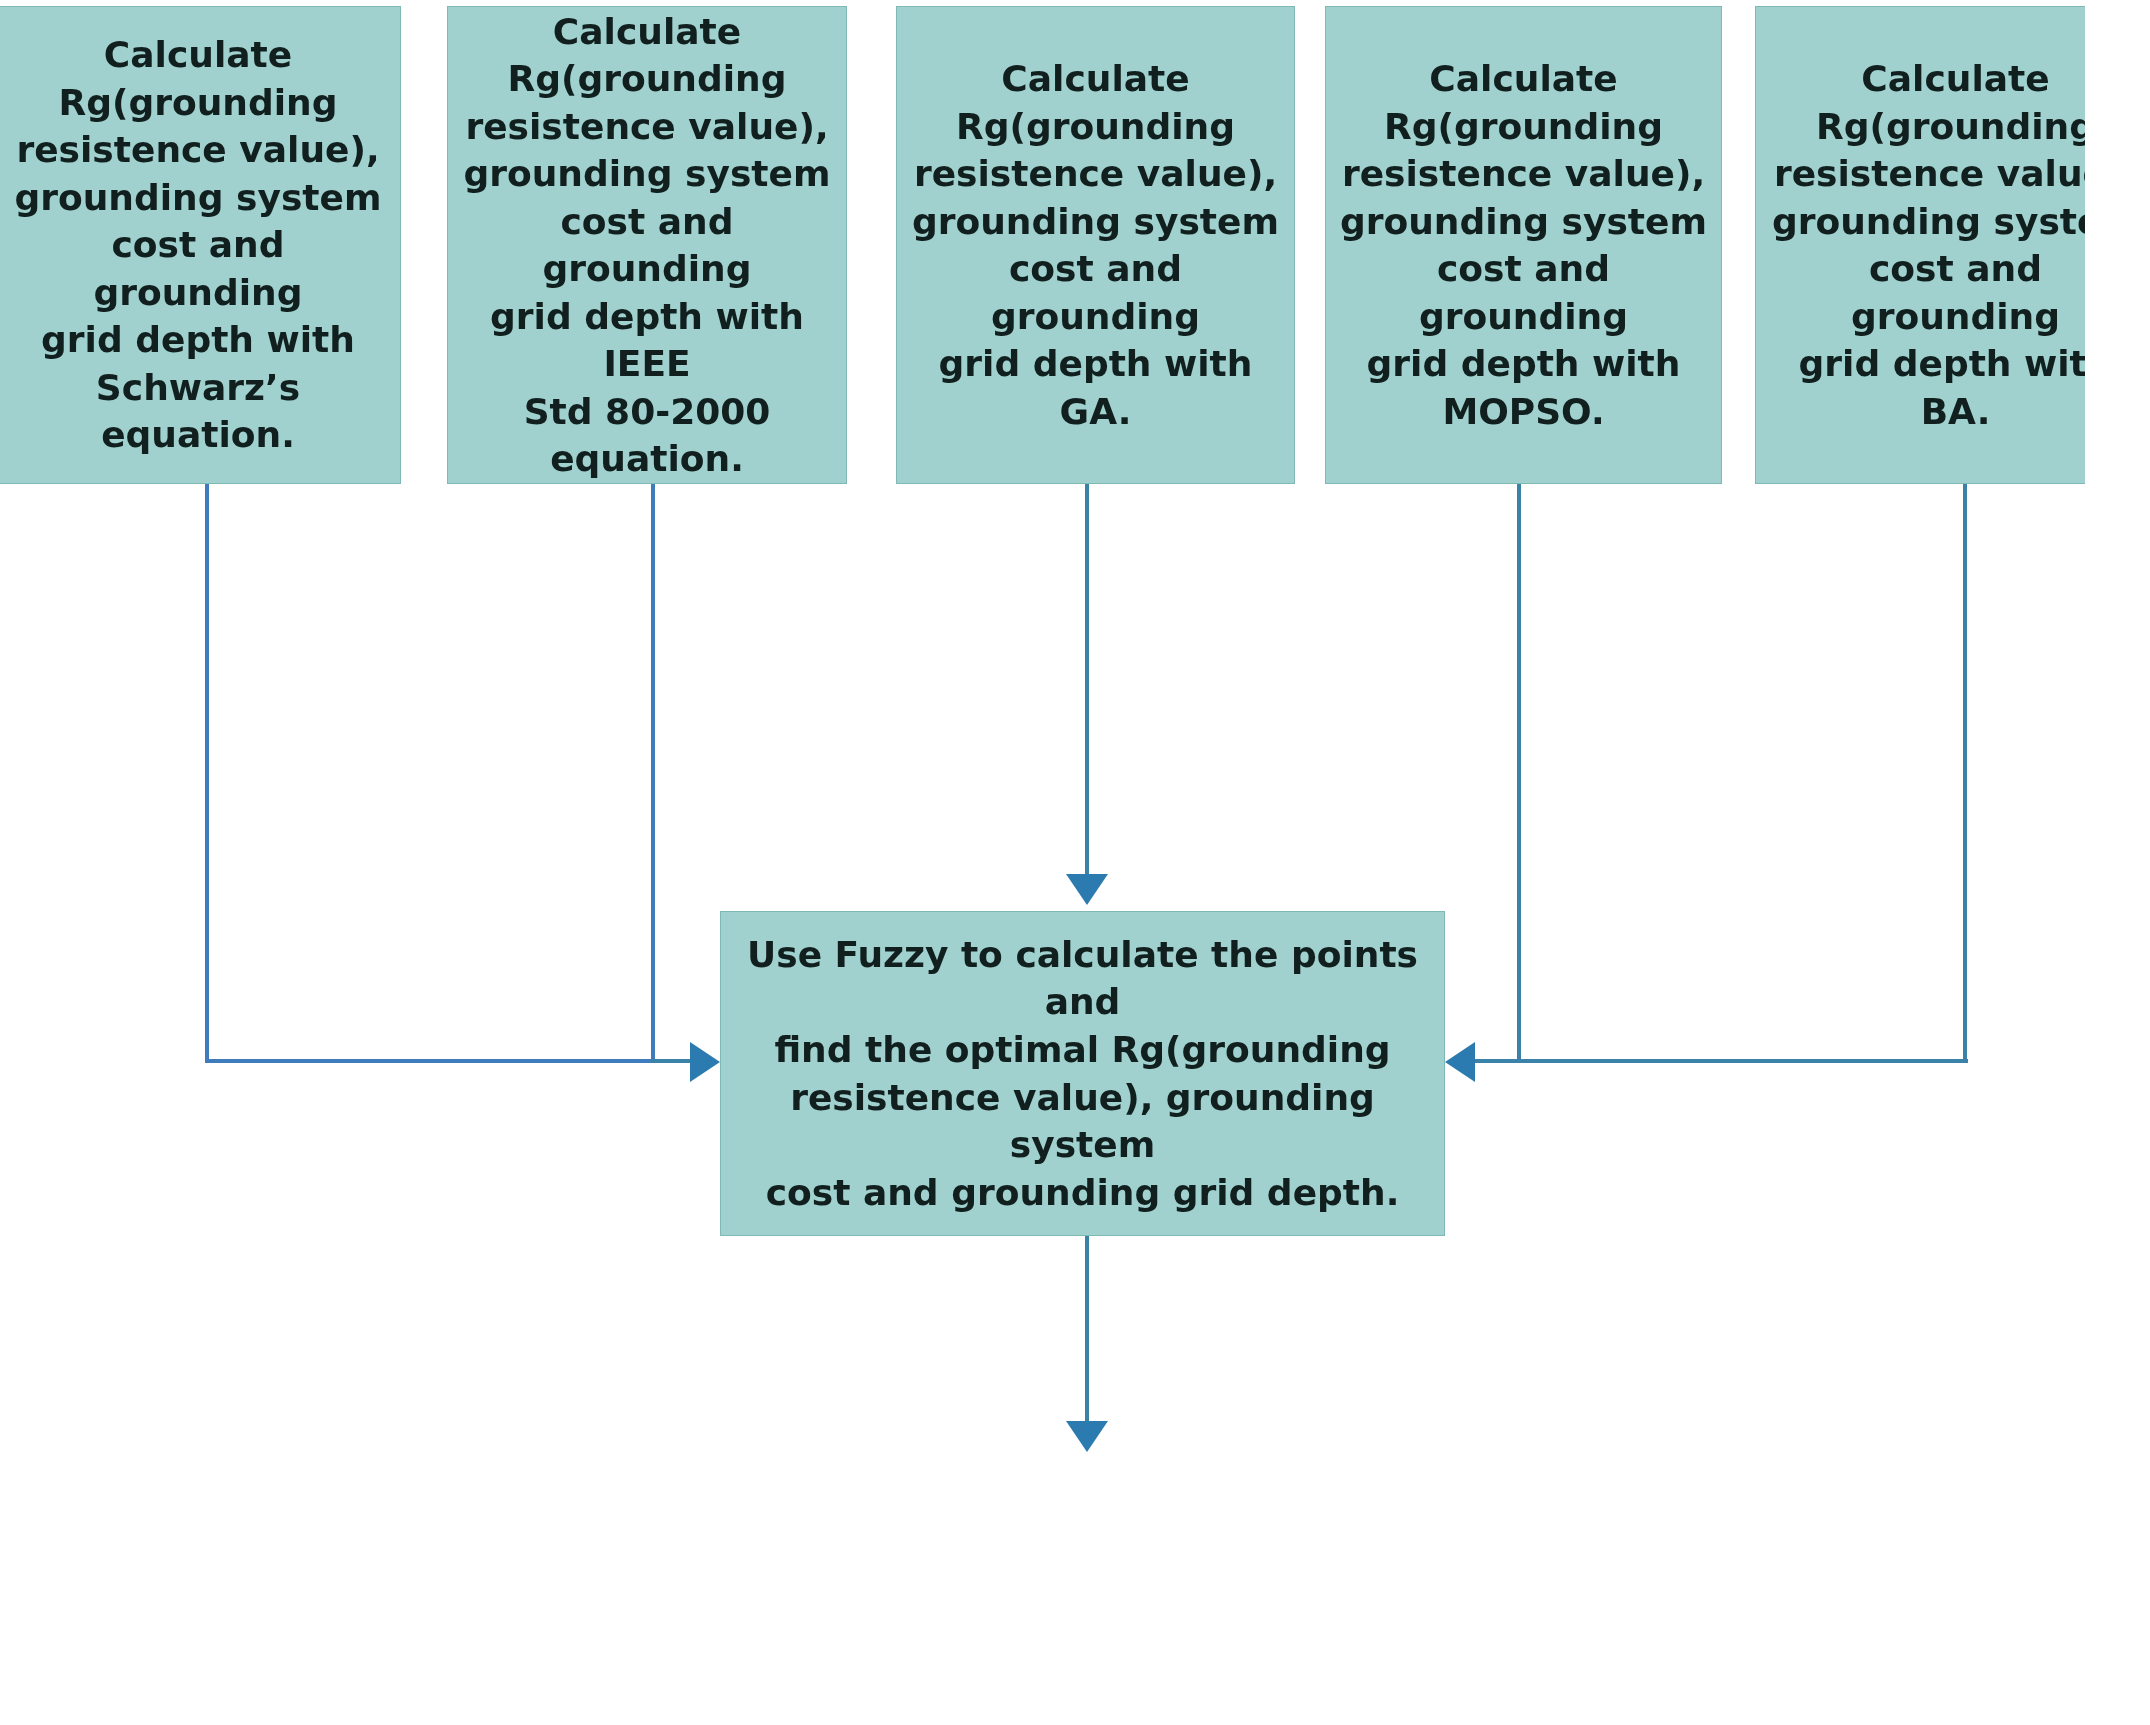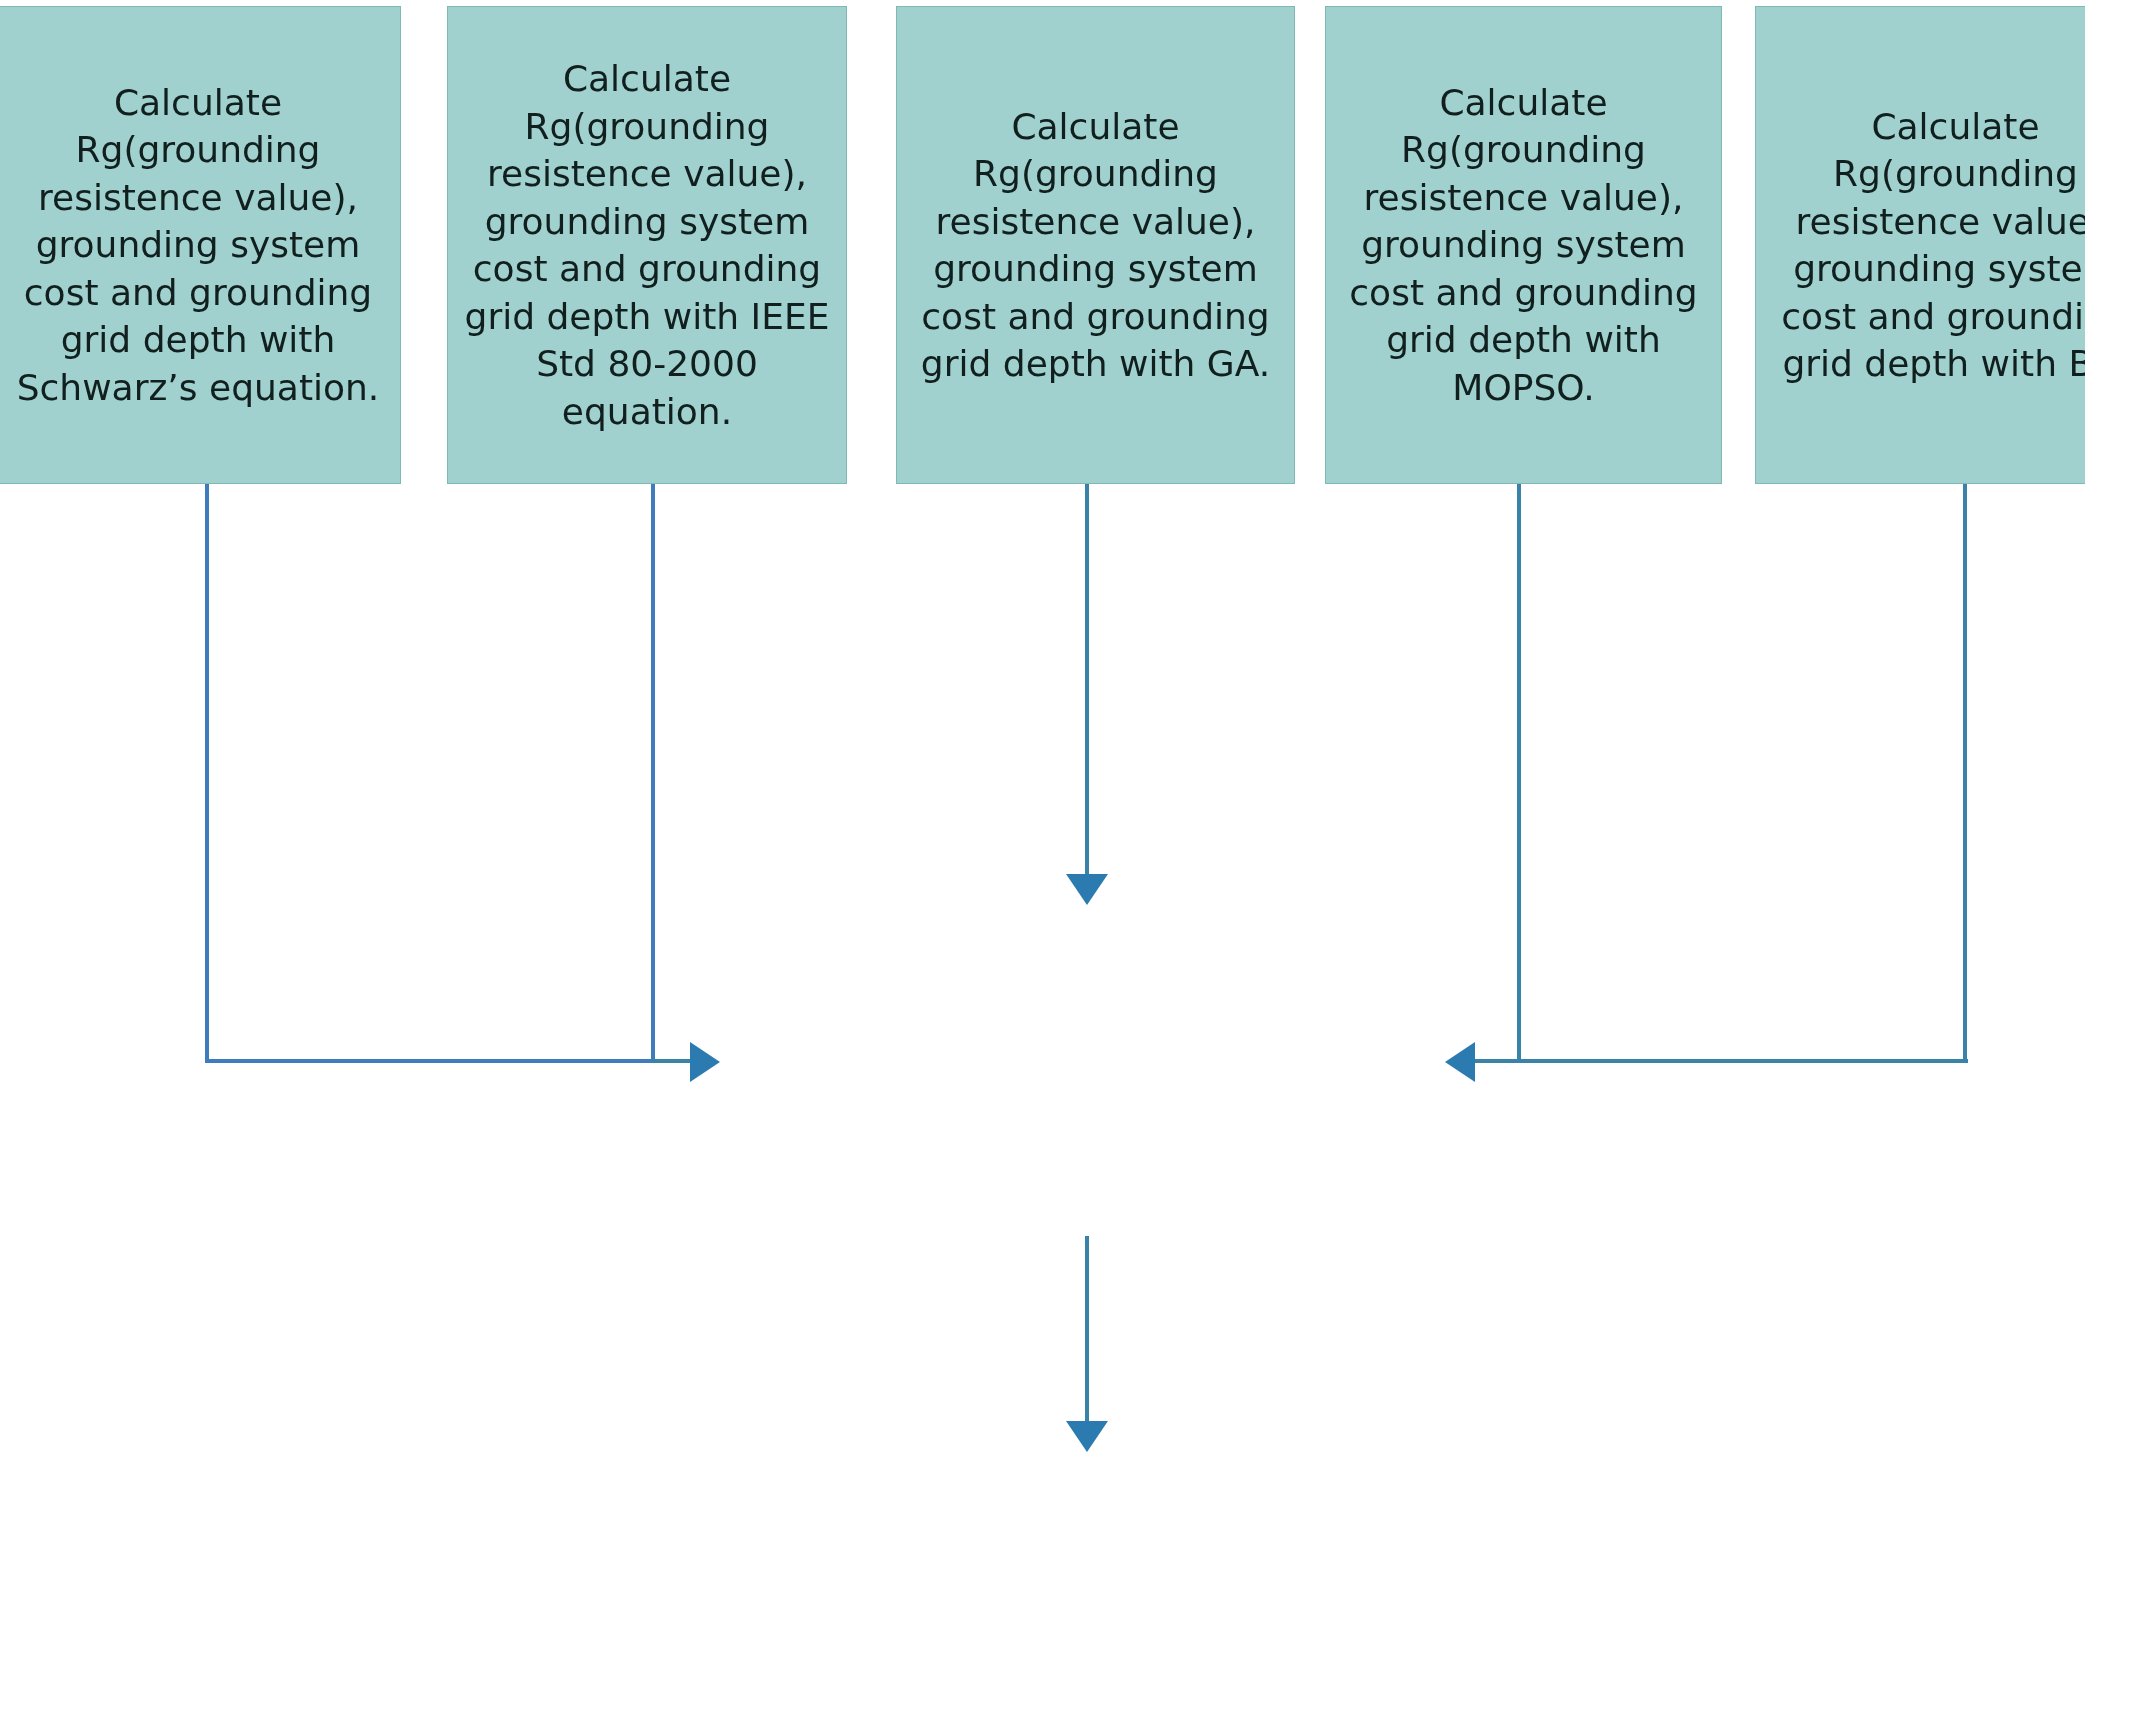--- a/index.html
+++ b/index.html
@@ -9,20 +9,21 @@
   }
   body {
     font-family: "DejaVu Sans", "Liberation Sans", sans-serif;
   }
   #canvas {
     position: relative;
     width: 2085px;
     height: 1726px;
     background: #ffffff;
     overflow: hidden;
+    font-weight: bold;
   }
   .node {
     position: absolute;
     box-sizing: border-box;
     background: #a0d1ce;
     border: 1.9px solid #7fb9b6;
     display: flex;
     align-items: center;
     justify-content: center;
     text-align: center;
@@ -126,20 +127,24 @@
 grid depth with
 MOPSO.</div>
 
   <div class="node top-node" id="node-ba">Calculate
 Rg(grounding
 resistence value),
 grounding system
 cost and grounding
 grid depth with BA.</div>
 
+  <div class="node" id="node-fuzzy">Use Fuzzy to calculate the points and
+find the optimal Rg(grounding
+resistence value), grounding system
+cost and grounding grid depth.</div>
 
 
   <div class="conn v" style="left:205px; top:484px; height:579px;"></div>
   <div class="conn h" style="left:205px; top:1059px; width:481px;"></div>
 
   <div class="conn v" style="left:651px; top:484px; height:579px;"></div>
   <div class="conn h teal" style="left:651px; top:1059px; width:39px;"></div>
   <div class="arrow-head arrow-right" style="left:690px; top:1042px;"></div>
 
   <div class="conn v teal" style="left:1085px; top:484px; height:390px;"></div>

